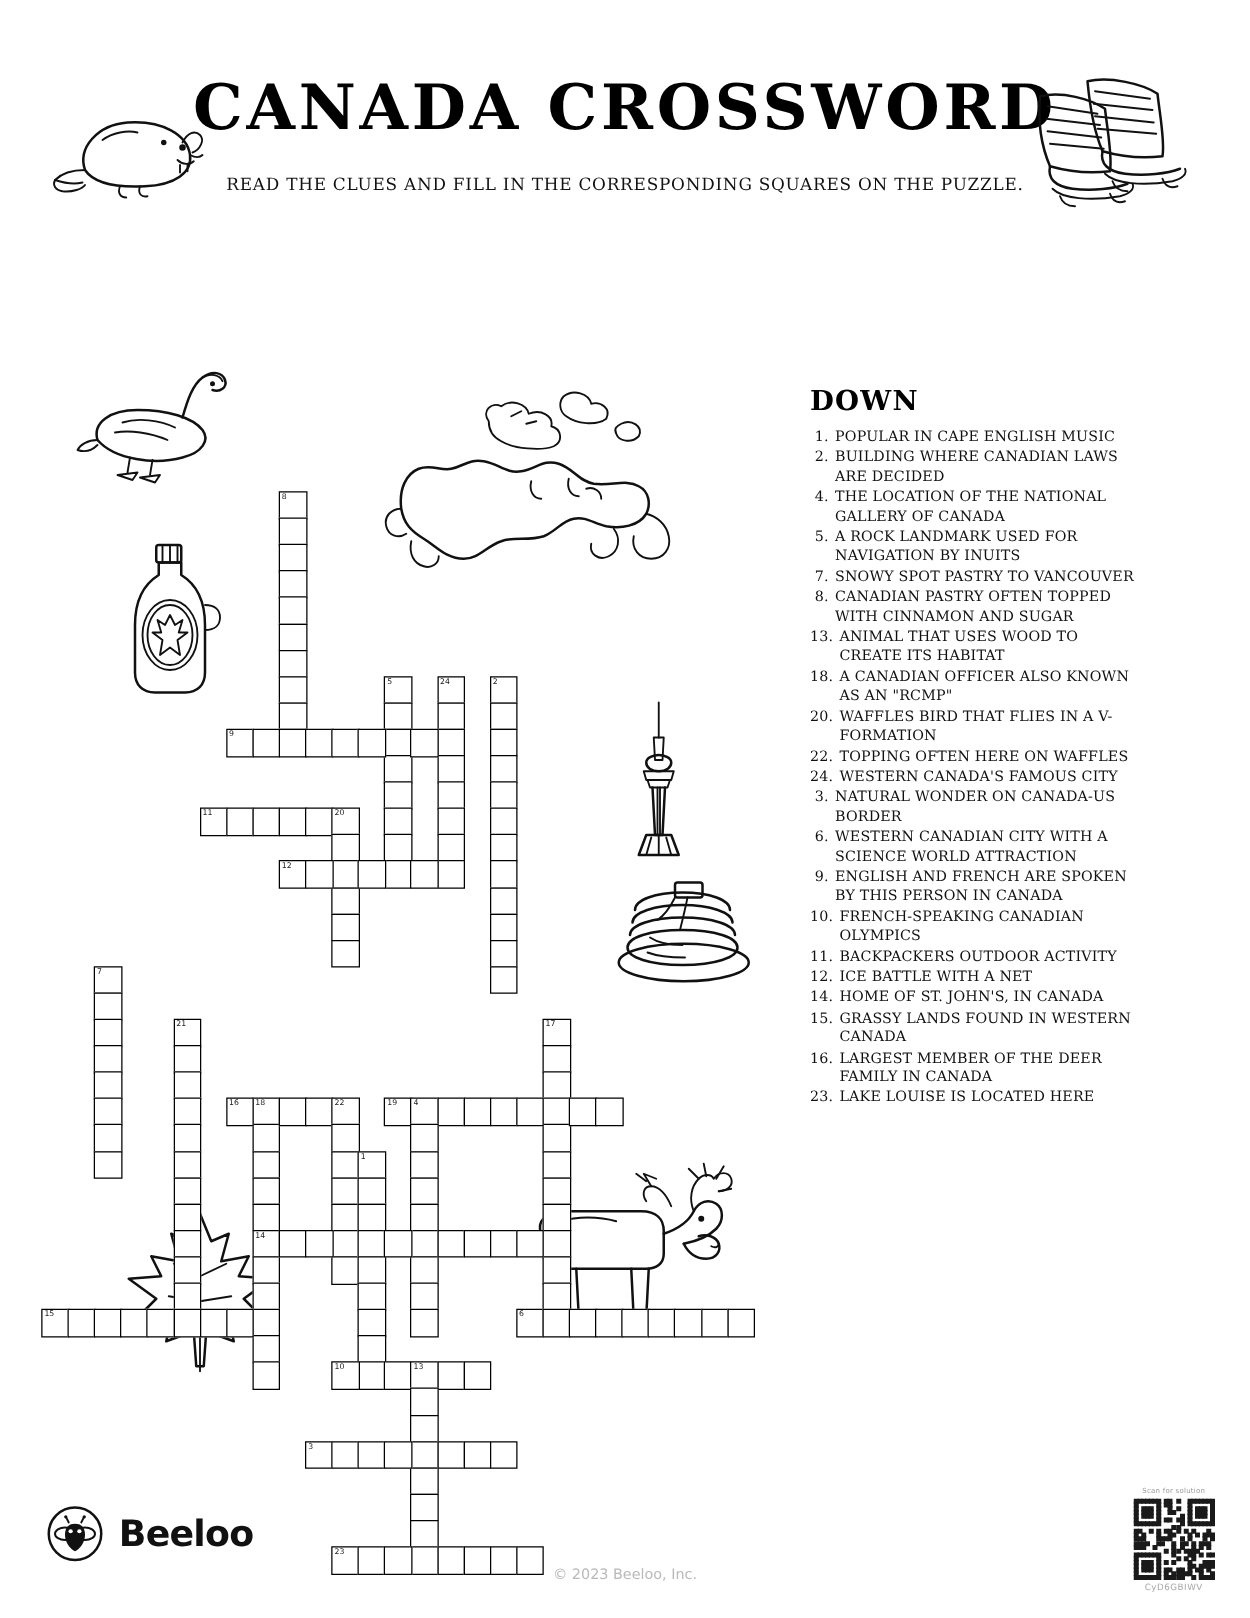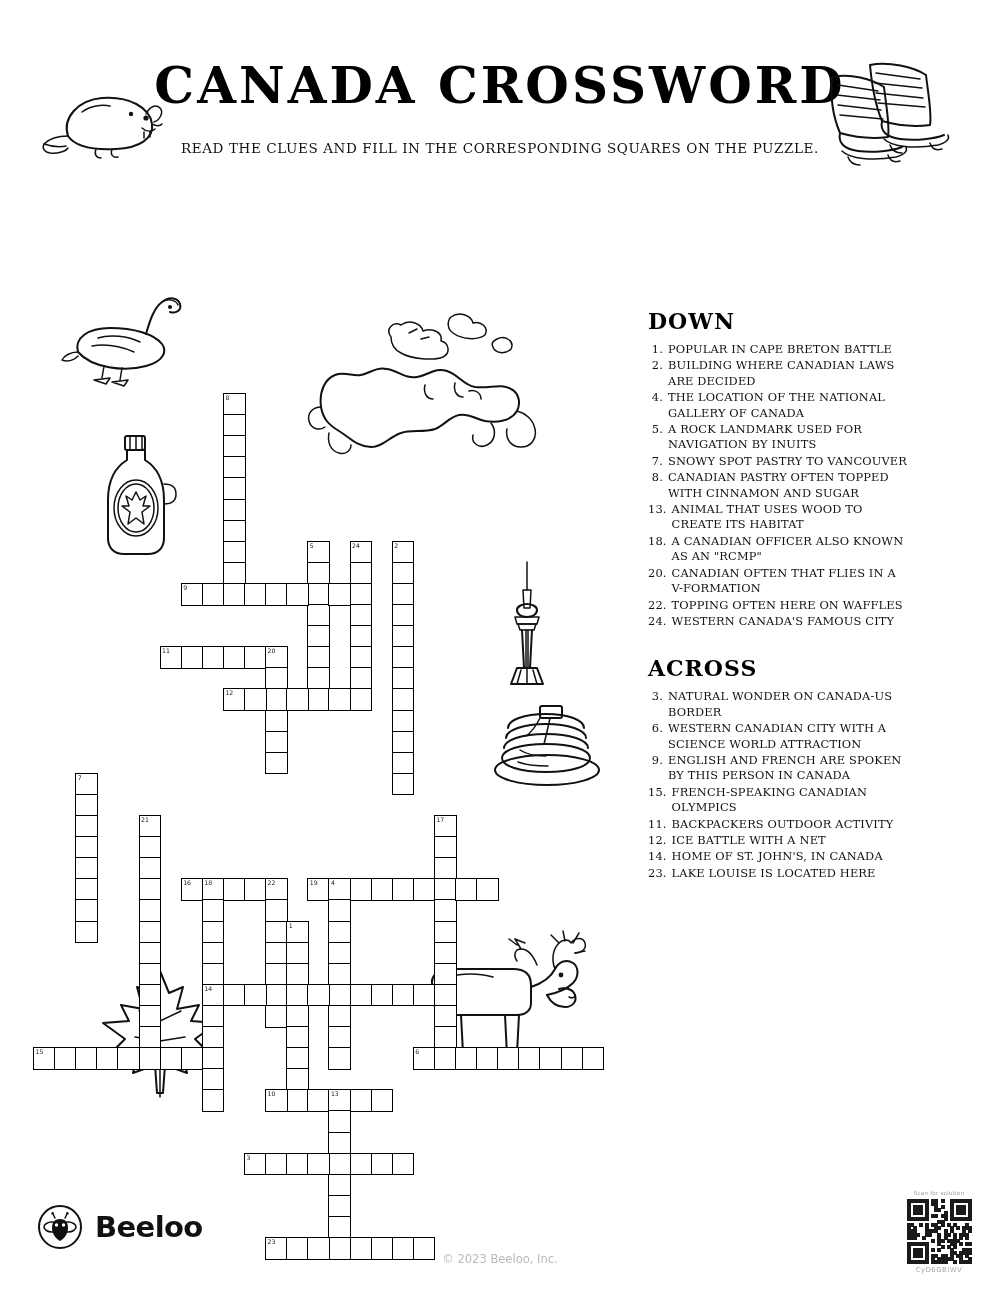--- a/index.html
+++ b/index.html
@@ -445,21 +445,21 @@
       <div class="cell" style="left: 370.6px; top: 1237px; width: 22.7px; height: 22.7px;"></div>
       <div class="cell" style="left: 391.7px; top: 1237px; width: 22.7px; height: 22.7px;"></div>
       <div class="cell" style="left: 412.8px; top: 1237px; width: 22.7px; height: 22.7px;"></div>
     </div>
 
   <div id="clues">
     <div class="clue-head">DOWN</div>
     <ol class="clue-list" id="down-list">
         <li>
           <span class="num">1.</span>
-          <span class="txt">POPULAR IN CAPE BRETON BATTLE</span>
+          <span class="txt">POPULAR IN CAPE ENGLISH MUSIC</span>
         </li>
         <li>
           <span class="num">2.</span>
           <span class="txt">BUILDING WHERE CANADIAN LAWS ARE DECIDED</span>
         </li>
         <li>
           <span class="num">4.</span>
           <span class="txt">THE LOCATION OF THE NATIONAL GALLERY OF CANADA</span>
         </li>
         <li>
@@ -477,60 +477,67 @@
         <li>
           <span class="num">13.</span>
           <span class="txt">ANIMAL THAT USES WOOD TO CREATE ITS HABITAT</span>
         </li>
         <li>
           <span class="num">18.</span>
           <span class="txt">A CANADIAN OFFICER ALSO KNOWN AS AN "RCMP"</span>
         </li>
         <li>
           <span class="num">20.</span>
-          <span class="txt">CANADIAN OFTEN THAT FLIES IN A V-FORMATION</span>
+          <span class="txt">WAFFLES BIRD THAT FLIES IN A V-FORMATION</span>
         </li>
         <li>
           <span class="num">22.</span>
           <span class="txt">TOPPING OFTEN HERE ON WAFFLES</span>
         </li>
         <li>
           <span class="num">24.</span>
           <span class="txt">WESTERN CANADA'S FAMOUS CITY</span>
         </li>
       </ol>
-    <div class="clue-head across">ACROSS</div>
     <ol class="clue-list" id="across-list">
         <li>
           <span class="num">3.</span>
           <span class="txt">NATURAL WONDER ON CANADA-US BORDER</span>
         </li>
         <li>
           <span class="num">6.</span>
           <span class="txt">WESTERN CANADIAN CITY WITH A SCIENCE WORLD ATTRACTION</span>
         </li>
         <li>
           <span class="num">9.</span>
           <span class="txt">ENGLISH AND FRENCH ARE SPOKEN BY THIS PERSON IN CANADA</span>
         </li>
         <li>
-          <span class="num">15.</span>
+          <span class="num">10.</span>
           <span class="txt">FRENCH-SPEAKING CANADIAN OLYMPICS</span>
         </li>
         <li>
           <span class="num">11.</span>
           <span class="txt">BACKPACKERS OUTDOOR ACTIVITY</span>
         </li>
         <li>
           <span class="num">12.</span>
           <span class="txt">ICE BATTLE WITH A NET</span>
         </li>
         <li>
           <span class="num">14.</span>
           <span class="txt">HOME OF ST. JOHN'S, IN CANADA</span>
+        </li>
+        <li>
+          <span class="num">15.</span>
+          <span class="txt">GRASSY LANDS FOUND IN WESTERN CANADA</span>
+        </li>
+        <li>
+          <span class="num">16.</span>
+          <span class="txt">LARGEST MEMBER OF THE DEER FAMILY IN CANADA</span>
         </li>
         <li>
           <span class="num">23.</span>
           <span class="txt">LAKE LOUISE IS LOCATED HERE</span>
         </li>
       </ol>
   </div>
 
   <div id="logo">
     <div class="mark">

